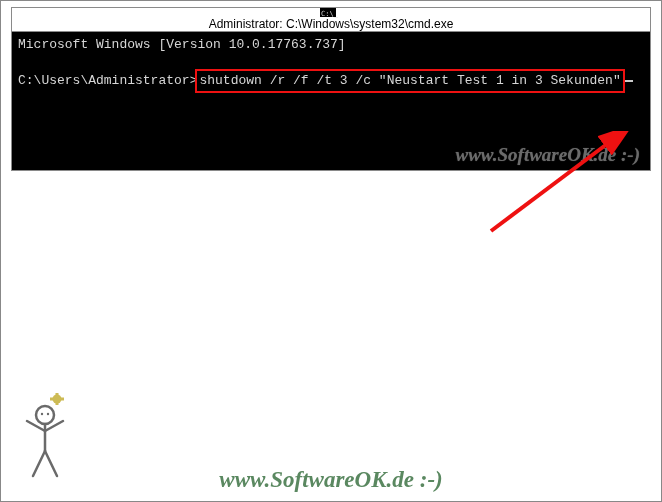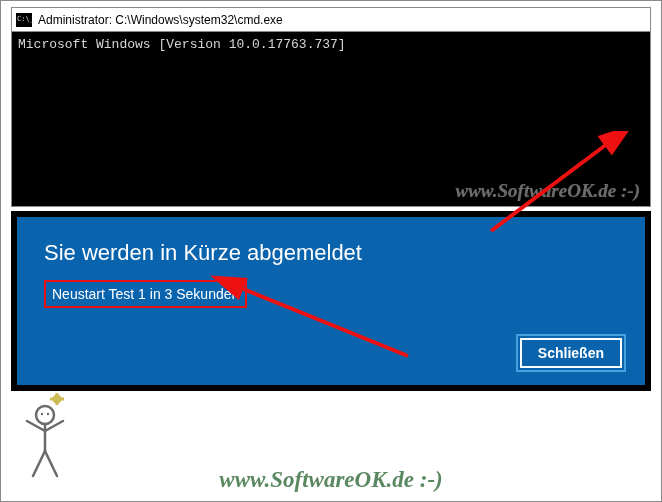--- a/index.html
+++ b/index.html
@@ -18,20 +18,21 @@
     width: 640px;
     border: 1px solid #8a8a8a;
     background: #000;
   }
   .cmd-title {
     background: #fff;
     height: 24px;
     display: flex; align-items: center;
     padding: 0 4px;
     border-bottom: 1px solid #8a8a8a;
+    flex-direction: column;
   }
   .cmd-icon {
     width: 16px; height: 14px;
     background: #000;
     margin-right: 6px;
     position: relative;
   }
   .cmd-icon::after {
     content: "C:\\_";
     color: #ccc;
@@ -41,21 +42,21 @@
   }
   .cmd-title-text {
     font: 12px "Segoe UI", sans-serif;
     color: #000;
   }
   .cmd-body {
     padding: 4px 6px 10px 6px;
     font: 13px/1.35 Consolas, "Courier New", monospace;
     color: #ddd;
     position: relative;
-    height: 174px;
+    height: 138px;
   }
   .cmd-line { white-space: pre; color: #d6d6d6; }
   .cmd-hl {
     outline: 2px solid #e11; outline-offset: 0;
     padding: 1px 2px;
     display: inline-block;
   }
   .cursor { display:inline-block; width:8px; height:2px; background:#ccc; margin-bottom:2px; margin-left:2px;}
   .watermark1 {
     position: absolute;
@@ -126,40 +127,25 @@
 <div class="outer">
 
 <div class="cmd-window">
   <div class="cmd-title">
     <span class="cmd-icon"></span>
     <span class="cmd-title-text">Administrator: C:\Windows\system32\cmd.exe</span>
   </div>
   <div class="cmd-body">
     <div class="cmd-line">Microsoft Windows [Version 10.0.17763.737]</div>
     <div class="cmd-line">&nbsp;</div>
+    <div class="cmd-line"><span>C:\Users\Administrator&gt;</span><span class="cmd-hl"><span>shutdown /r /f /t 3 /c "Neustart Test 1 in 3 Sekunden"</span></span><span class="cursor"></span></div>
     <div class="watermark1">www.SoftwareOK.de :-)</div>
   </div>
 </div>
 
-<div class="dialog-wrap">
-  <div class="dialog">
-    <div class="dialog-title">Sie werden in Kürze abgemeldet</div>
-    <span class="dialog-msg">Neustart Test 1 in 3 Sekunden</span>
-    <button class="dialog-btn">Schließen</button>
-    
-    <svg class="arrow" style="left:170px; top:48px;" width="230" height="100">
-      <defs>
-            <marker id="ah1" markerWidth="10" markerHeight="10" refX="2" refY="3" orient="auto">
-              <path d="M0,0 L0,6 L9,3 z" fill="#e11"></path>
-            </marker>
-          </defs>
-      <line x1="220" y1="90" x2="48" y2="20" stroke="#e11" stroke-width="4" marker-end="url(#ah1)"></line>
-    </svg>
-  </div>
-</div>
 
 <svg class="arrow" style="left:480px; top:130px;" width="180" height="110">
   <defs>
         <marker id="ah2" markerWidth="10" markerHeight="10" refX="2" refY="3" orient="auto">
           <path d="M0,0 L0,6 L9,3 z" fill="#e11"></path>
         </marker>
       </defs>
   <line x1="10" y1="100" x2="130" y2="10" stroke="#e11" stroke-width="4" marker-end="url(#ah2)"></line>
 </svg>
 

